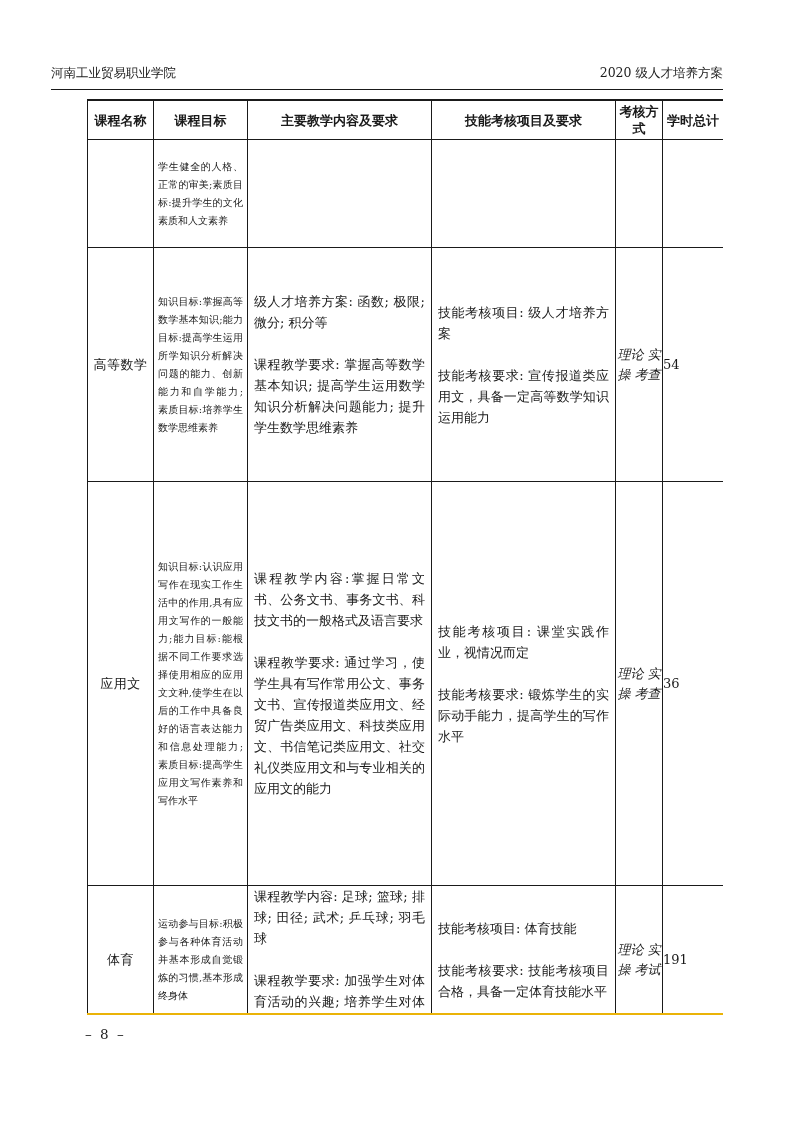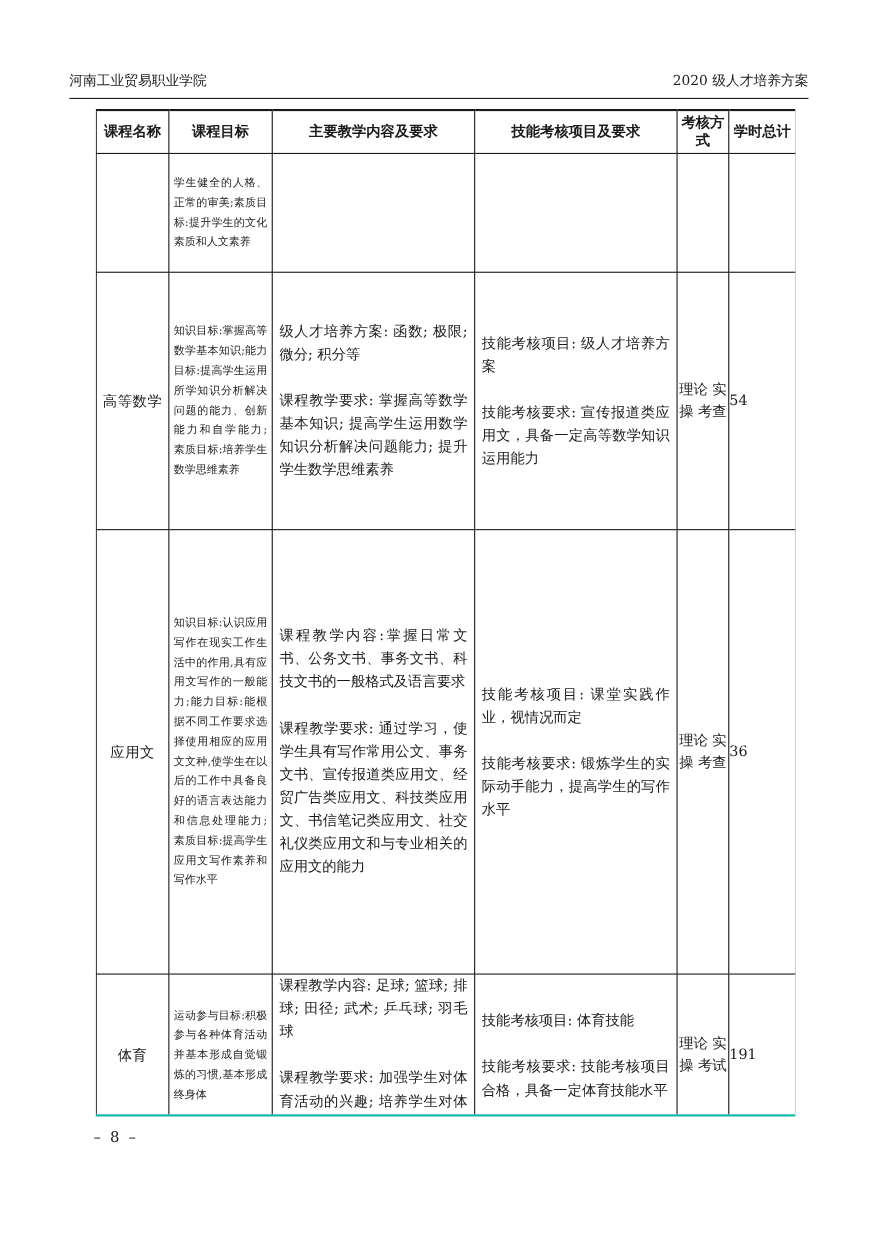--- a/index.html
+++ b/index.html
@@ -3,28 +3,28 @@
 <meta charset="utf-8">
 <style>
   html,body { margin:0; padding:0; background:#e8e8e8; }
   .page {
     position:relative; width:793px; height:1122px; margin:0 auto;
     background:#ffffff; color:#1a1a1a;
     font-family:"DejaVu Serif","Liberation Serif",serif;
     overflow:hidden;
   }
   .doc-header {
-    position:absolute; top:64px; left:63px; width:672px;
+    position:absolute; top:64px; left:51px; width:672px;
     display:flex; justify-content:space-between; align-items:flex-end;
     font-size:12.5px; line-height:18px;
     border-bottom:1px solid #1a1a1a; padding-bottom:7px;
   }
   .table-wrap {
     position:absolute; top:99px; left:87px; width:636px; height:916px;
-    overflow:hidden; border-bottom:2px solid #14b8a6; box-sizing:border-box;
+    overflow:hidden; border-bottom:2px solid #eab308; box-sizing:border-box;
   }
   table.grid { border-collapse:collapse; width:636px; table-layout:fixed; }
   table.grid th, table.grid td {
     border:1px solid #1a1a1a; padding:0; vertical-align:middle;
     overflow:hidden;
   }
   table.grid thead th { border-top:2px solid #1a1a1a; }
   th.colhead { font-weight:bold; font-size:13px; height:38px; text-align:center; line-height:17px; padding:0 2px; }
   tr.r1 { height:108px; }
   tr.r2 { height:234px; }
@@ -34,21 +34,21 @@
   .obj {
     font-size:10px; line-height:18px; text-align:justify;
     padding:1px 4px; word-break:break-all;
   }
   td.body-cell { padding:0; }
   .body-cell p {
     margin:0; font-size:13px; line-height:21px; text-align:justify;
     padding:0 6px; word-break:break-all;
   }
   .body-cell p.gap { margin-top:21px; }
-  td.method { text-align:center; font-size:13px; line-height:20px; padding:0 3px; }
+  td.method { text-align:center; font-size:13px; line-height:20px; padding:0 3px;font-style:italic; }
   td.hours { text-align:left; font-size:13px; }
   .doc-footer {
     position:absolute; top:1026px; left:85px;
     font-size:13.5px; letter-spacing:2px;
   }
 </style>
 </head>
 <body>
 
 <div class="page">

